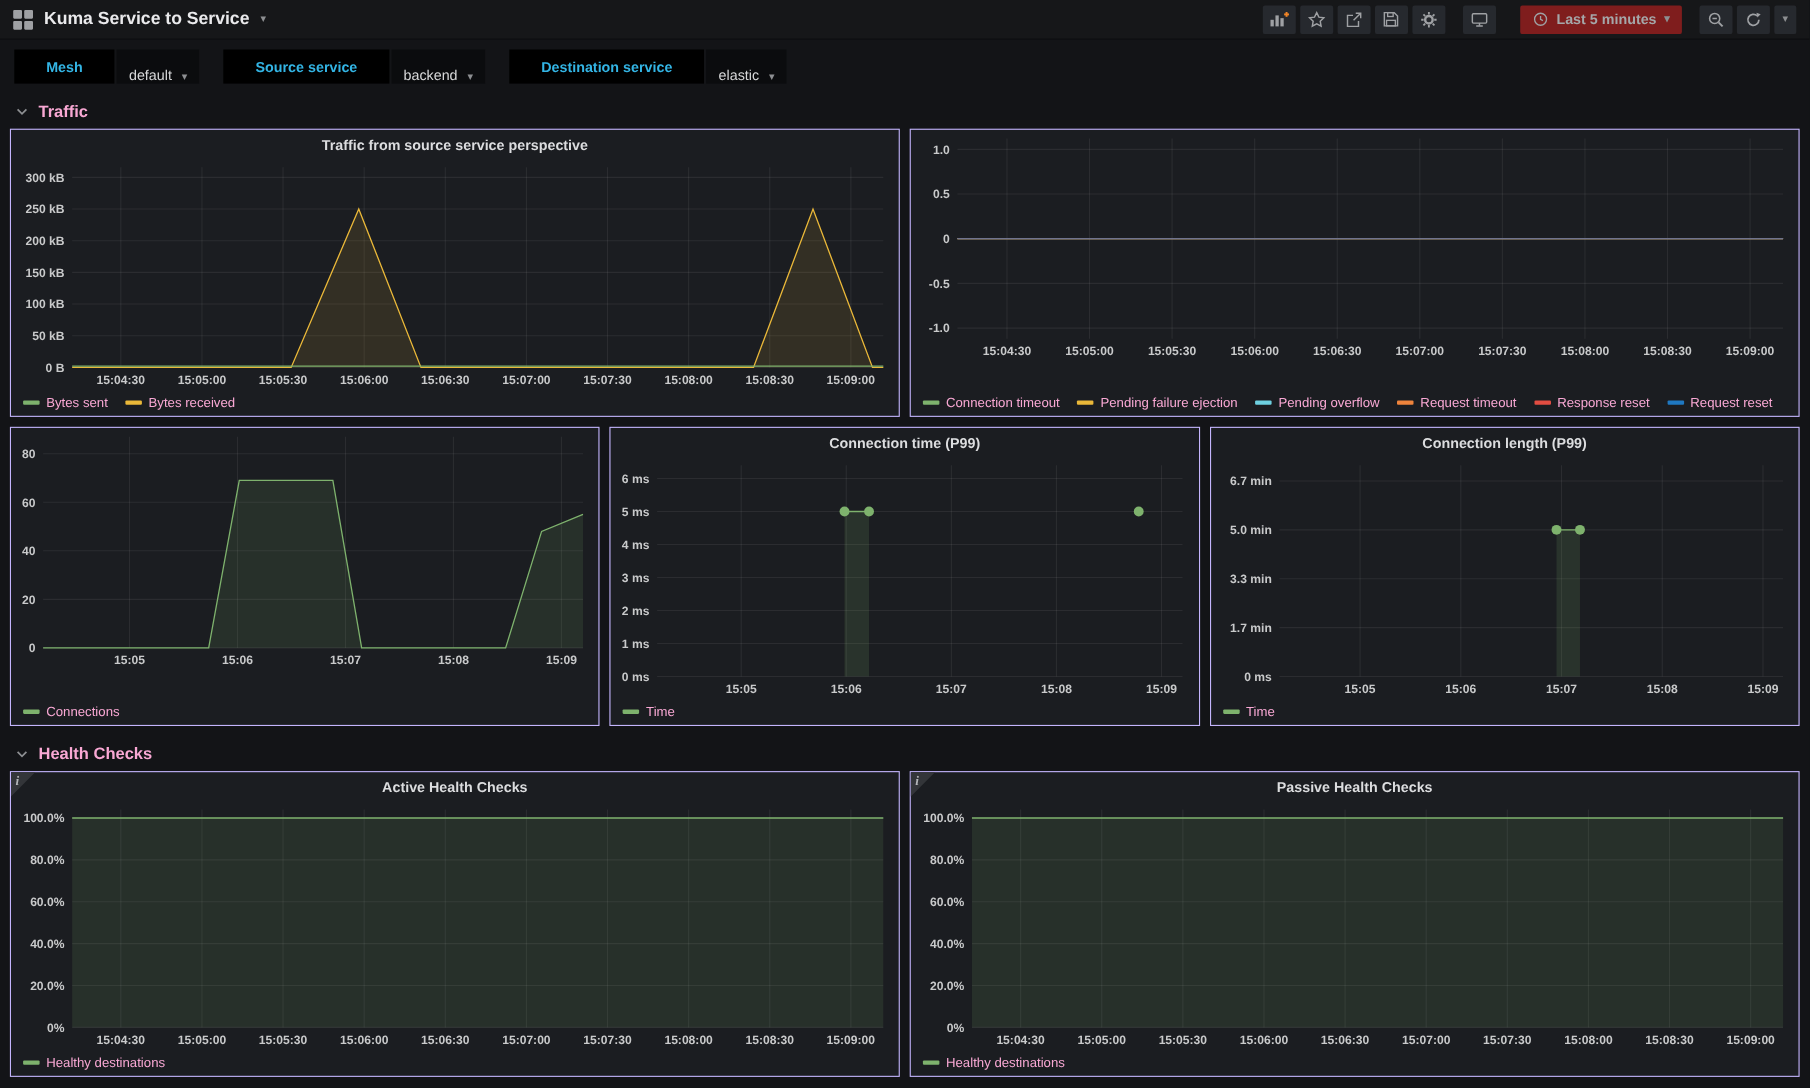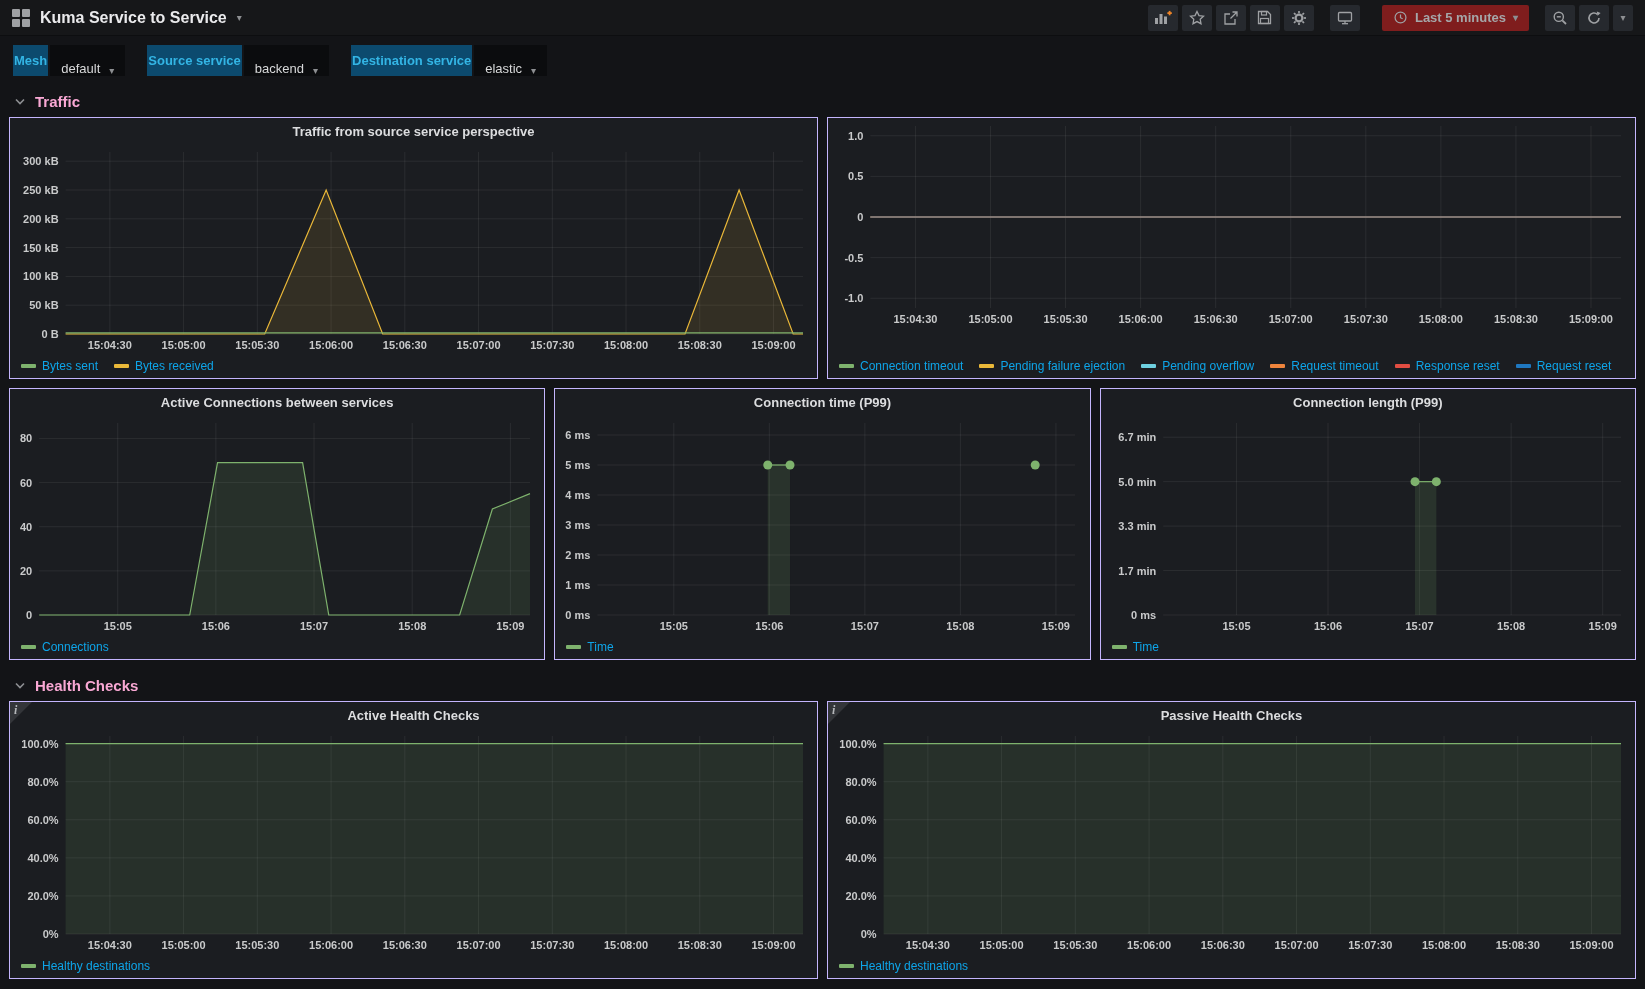--- a/index.html
+++ b/index.html
@@ -18,39 +18,39 @@
   .icon-btn { min-width:30px; height:26px; background:#26292e; border-radius:2px;
               display:flex; align-items:center; justify-content:center; cursor:pointer; }
   .icon-btn svg { display:block; }
   .gap8 { width:8px; } .gap14 { width:14px; }
   .time-btn { height:26px; background:#7f1d1d; border-radius:2px; display:flex; align-items:center;
               gap:7px; padding:0 11px; color:#a5a7a9; font-size:13px; font-weight:600; cursor:pointer; }
 
   
   .submenu { height:49px; display:flex; align-items:center; gap:22px; padding:0 13px; }
   .var { display:flex; align-items:stretch; height:31px; }
-  .var-label { background:#0c4a6e; color:#33b5e5; font-size:13px; font-weight:700;
-               display:flex; align-items:center; padding:0 1px; }
+  .var-label { background:#000000; color:#33b5e5; font-size:13px; font-weight:700;
+               display:flex; align-items:center; padding:0 29px; }
   .var-value { background:#0b0c0e; color:#d8d9da; font-size:13px; margin-left:2px;
                display:flex; align-items:flex-end; gap:9px; padding:0 11px; cursor:pointer; }
 
   
   .dash { padding:0 9px; }
   .row-header { height:32px; display:flex; align-items:center; gap:9px; padding-left:5px;
                 color:#f9a8d4; font-weight:700; font-size:15px; cursor:pointer; }
   .panel-row { display:flex; gap:9px; margin-bottom:9px; }
   .panel { position:relative; flex:1 1 0; background:#1b1d21; border:1px solid #c4b5fd;
            display:flex; flex-direction:column; }
   .r1 .panel { height:262px; } .r2 .panel { height:272px; } .r3 .panel { height:278px; }
   .panel-title { height:26px; flex:0 0 26px; display:flex; align-items:center; justify-content:center;
                  font-size:13px; font-weight:700; color:#dcdddf; cursor:pointer; }
   .chart { flex:1 1 auto; overflow:hidden; }
   .chart svg text { font-family:"Liberation Sans",sans-serif; }
   .legend { height:24px; flex:0 0 24px; display:flex; align-items:center; gap:16px;
-            padding-left:11px; font-size:12px; color:#0ea5e9; }
+            padding-left:11px; font-size:12px; color:#f9a8d4; }
   .legend-item { display:inline-flex; align-items:center; gap:6px; cursor:pointer; }
   .legend-marker { display:inline-block; width:15px; height:4px; border-radius:1px; }
 
   
   .info-corner { position:absolute; top:0; left:0; width:0; height:0; z-index:2; cursor:pointer;
                  border-top:22px solid #333539; border-right:22px solid transparent; }
   .info-i { position:absolute; top:-21px; left:4px; color:#b4b6b9;
             font:italic 700 12px "Liberation Serif",serif; }
 </style>
 </head>
@@ -296,21 +296,20 @@
           <span class="legend-item">
             <span class="legend-marker" style="background: rgb(31, 120, 193);"></span>
             <span>Request reset</span>
           </span>
         </div>
     </div>
   </div>
 
   <div class="panel-row r2">
     <div class="panel">
-      <div class="panel-title">Active Connections between services</div>
       <div class="chart"><svg width="534" height="220">
             <line x1="107.72800000000001" y1="8" x2="107.72800000000001" y2="200" stroke="rgba(255,255,255,0.07)"></line>
             <text x="107.72800000000001" y="215" text-anchor="middle" fill="#c9cacb" font-size="11" font-weight="700">15:05</text>
             <line x1="205.88799999999998" y1="8" x2="205.88799999999998" y2="200" stroke="rgba(255,255,255,0.07)"></line>
             <text x="205.88799999999998" y="215" text-anchor="middle" fill="#c9cacb" font-size="11" font-weight="700">15:06</text>
             <line x1="304.048" y1="8" x2="304.048" y2="200" stroke="rgba(255,255,255,0.07)"></line>
             <text x="304.048" y="215" text-anchor="middle" fill="#c9cacb" font-size="11" font-weight="700">15:07</text>
             <line x1="402.208" y1="8" x2="402.208" y2="200" stroke="rgba(255,255,255,0.07)"></line>
             <text x="402.208" y="215" text-anchor="middle" fill="#c9cacb" font-size="11" font-weight="700">15:08</text>
             <line x1="500.368" y1="8" x2="500.368" y2="200" stroke="rgba(255,255,255,0.07)"></line>

